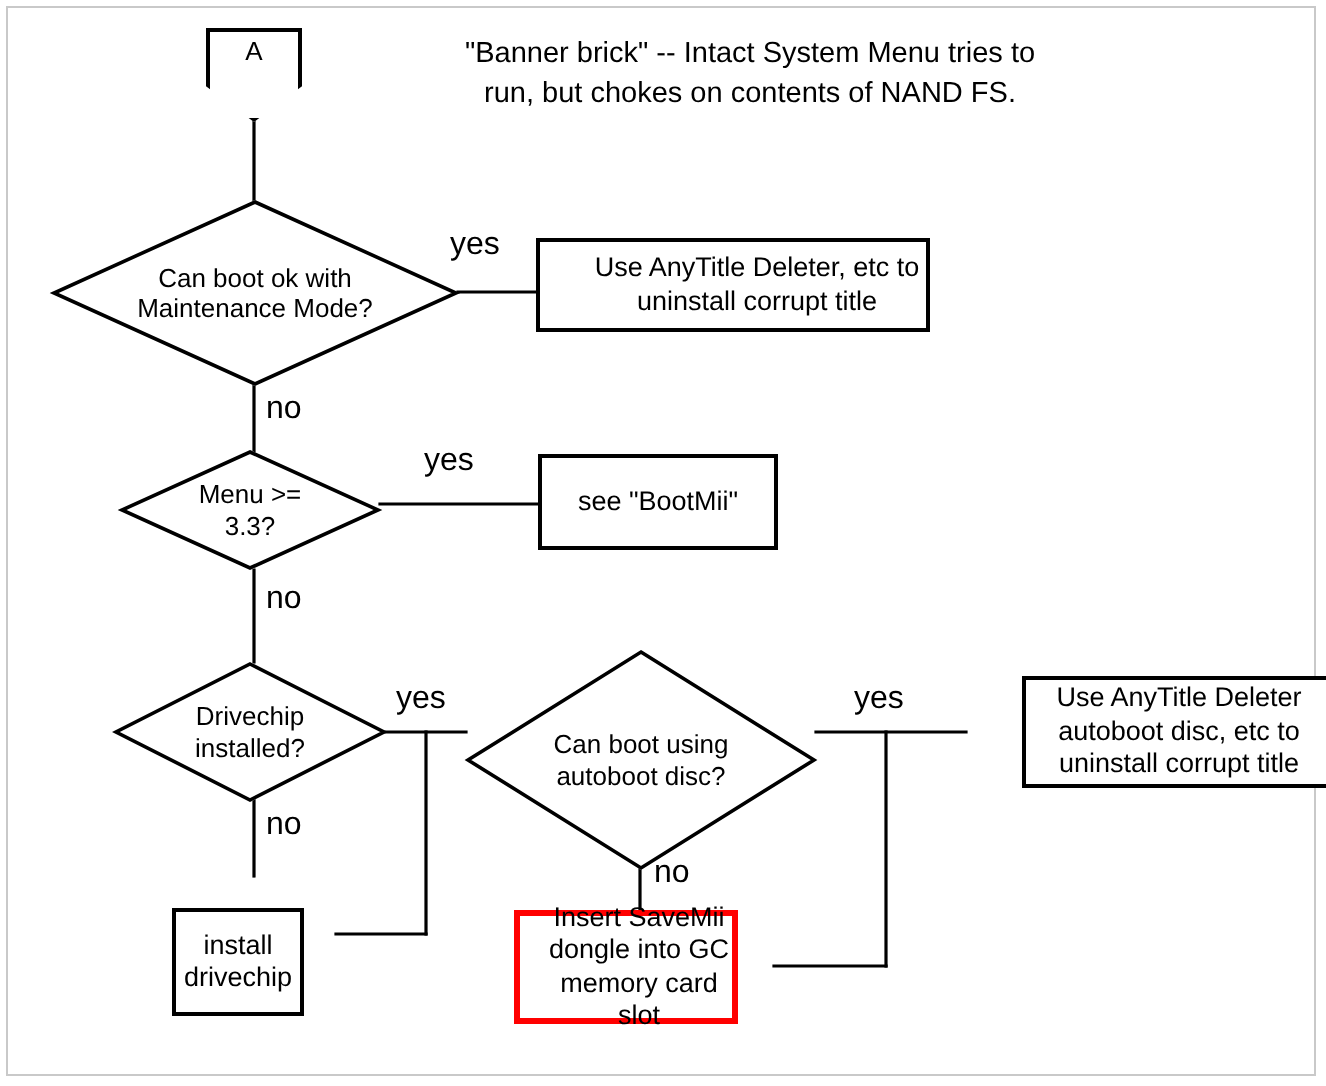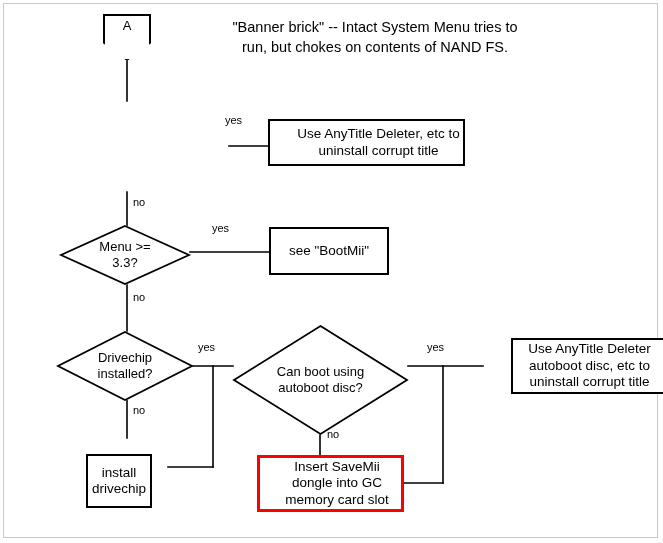--- a/index.html
+++ b/index.html
@@ -147,21 +147,21 @@
     text-align: center;
     white-space: pre-line;
     line-height: 1.22;
     font-size: 13.5px;
     color: #000;
     z-index: 1;
   }
   
   .edge-label {
     position: absolute;
-    font-size: 11px;
+    font-size: 16px;
     color: #000000;
   }
   
   #edges {
     position: absolute;
     left: 0;
     top: 0;
     width: 663px;
     height: 543px;
   }
@@ -204,20 +204,29 @@
 
   <div id="title">"Banner brick" -- Intact System Menu tries to
 run, but chokes on contents of NAND FS.</div>
 
   <div class="pentagon" style="left:103px; top:14px; width:48px; height:47px;">
     <div class="shadow"></div>
     <div class="shape"></div>
     <div class="label">A</div>
   </div>
 
+  <div class="diamond" style="left:26px; top:100px; width:203px; height:93px;">
+    <div class="shadow"></div>
+    <div class="shape"></div>
+    <svg width="203" height="93">
+      <polygon points="101.5,1 202,46.5 101.5,92 1,46.5" fill="none" stroke="#000" stroke-width="1.8"></polygon>
+    </svg>
+    <div class="label">Can boot ok with
+Maintenance Mode?</div>
+  </div>
 
   <div class="box" style="left:268px; top:119px; width:197px; height:47px;padding-left:24px;">
     <div class="shadow"></div>
     <div class="label">Use AnyTitle Deleter, etc to
 uninstall corrupt title</div>
   </div>
 
   <div class="diamond" style="left:60px; top:225px; width:130px; height:60px;">
     <div class="shadow"></div>
     <div class="shape"></div>
@@ -259,21 +268,21 @@
 autoboot disc, etc to
 uninstall corrupt title</div>
   </div>
 
   <div class="box" style="left:86px; top:454px; width:66px; height:54px;">
     <div class="shadow"></div>
     <div class="label">install
 drivechip</div>
   </div>
 
-  <div class="box red" style="left:257px; top:455px; width:147px; height:57px;padding-left:13px;">
+  <div class="box red" style="left:257px; top:455px; width:112px; height:57px;padding-left:13px;">
     <div class="shadow"></div>
     <div class="label">Insert SaveMii
 dongle into GC
 memory card slot</div>
   </div>
 
   <div class="edge-label" style="left:225px; top:114px;">yes</div>
   <div class="edge-label" style="left:133px; top:196px;">no</div>
   <div class="edge-label" style="left:212px; top:222px;">yes</div>
   <div class="edge-label" style="left:133px; top:291px;">no</div>

